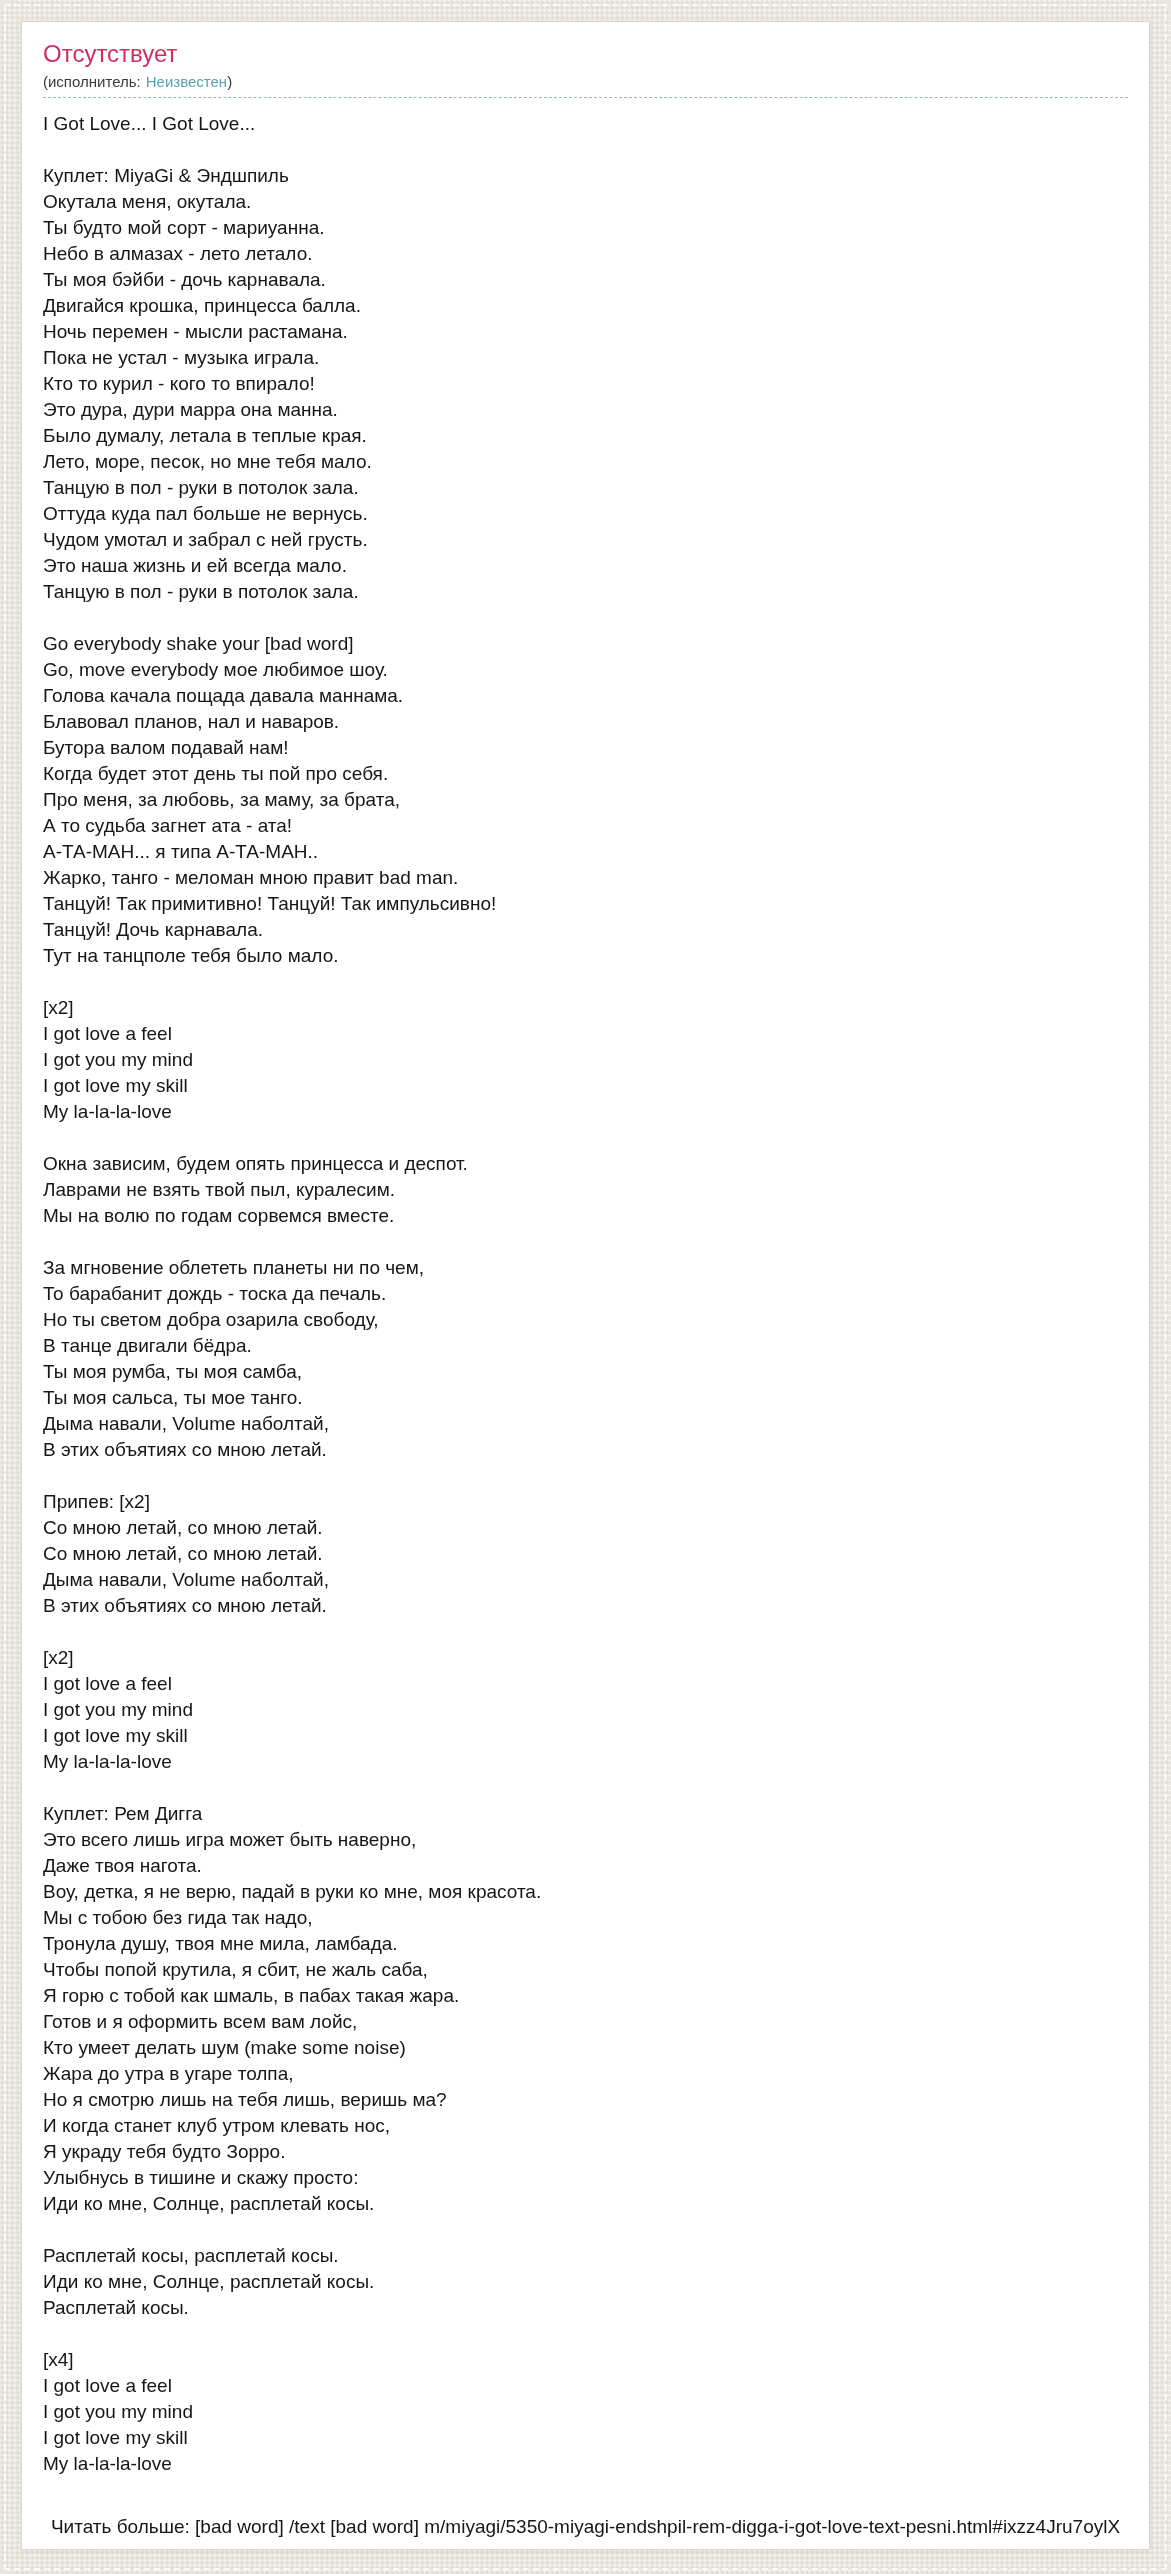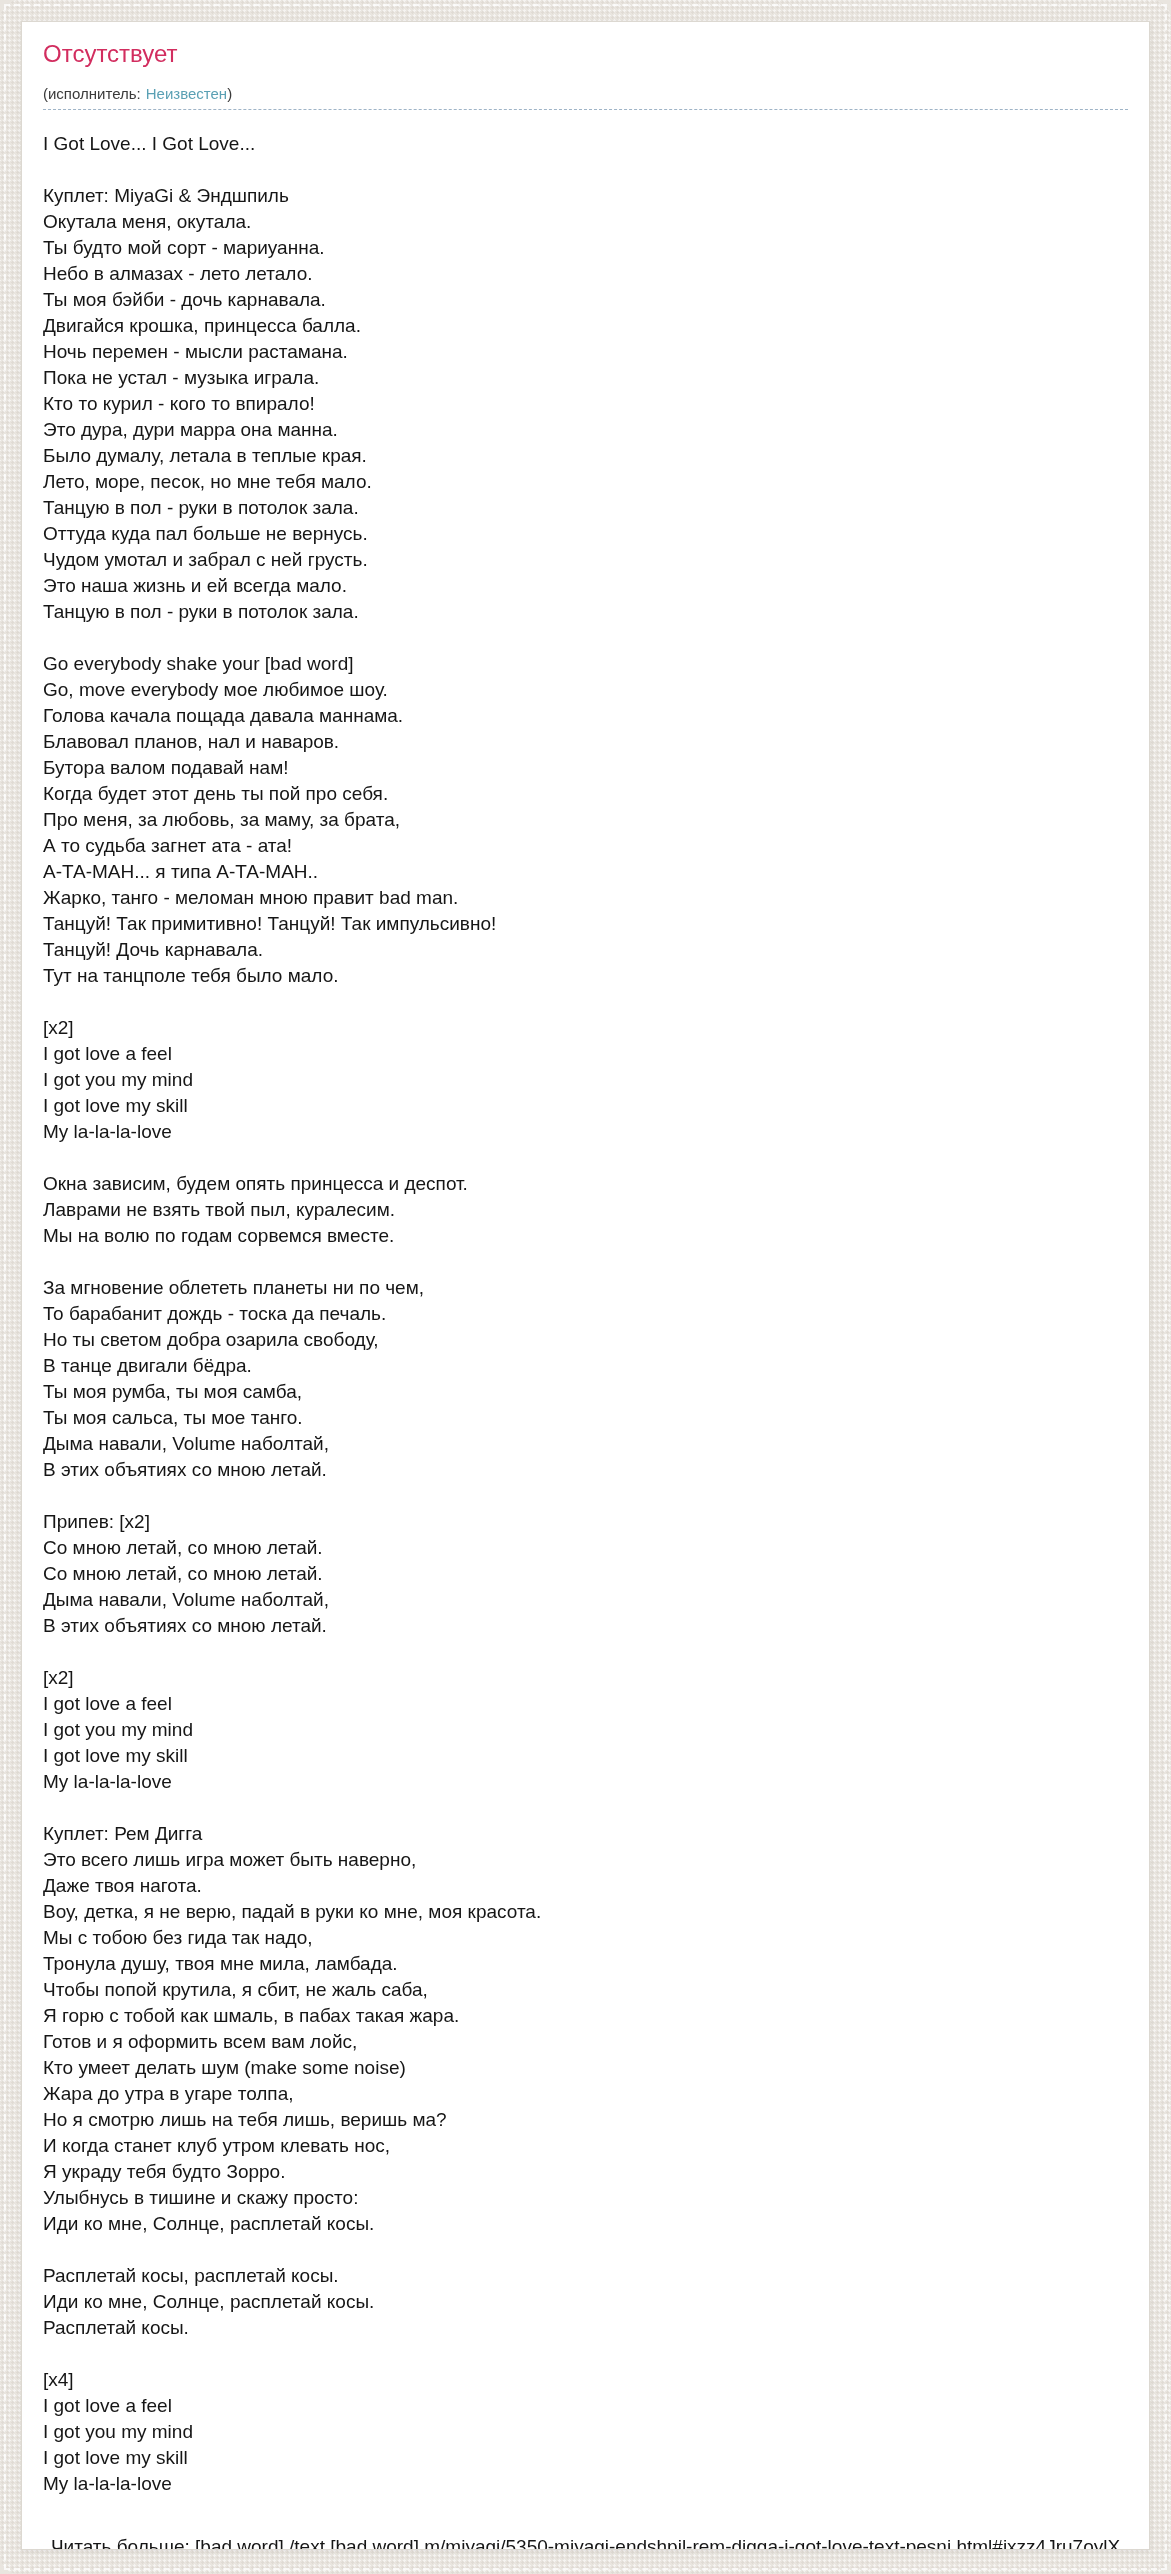--- a/index.html
+++ b/index.html
@@ -39,37 +39,37 @@
     padding: 17px 21px 24px 21px;
     overflow: hidden;
   }
   .song-title {
     font-size: 24px;
     line-height: 30px;
     font-weight: 400;
     color: var(--title-color, #d22d5f);
   }
   .artist-line {
-    margin-top: 15px;
+    margin-top: 3px;
     font-size: 15px;
     line-height: 19px;
     color: #3a3a3a;
     padding-bottom: 6px;
   }
   .artist-link {
     color: var(--artist-link-color, #5aa0b4);
     margin-left: 5px;
     cursor: pointer;
   }
   .dotted-separator {
     height: 0;
     border-top: 1px dashed var(--separator-color, #9fb4c7);
   }
   .lyrics {
-    margin-top: 21px;
+    margin-top: 13px;
     font-size: 19px;
     line-height: 26px;
     color: var(--text-color, #161616);
     white-space: pre-line;
   }
   .read-more-line {
     margin-top: 37px;
     font-size: 19px;
     line-height: 25px;
     color: var(--text-color, #161616);

